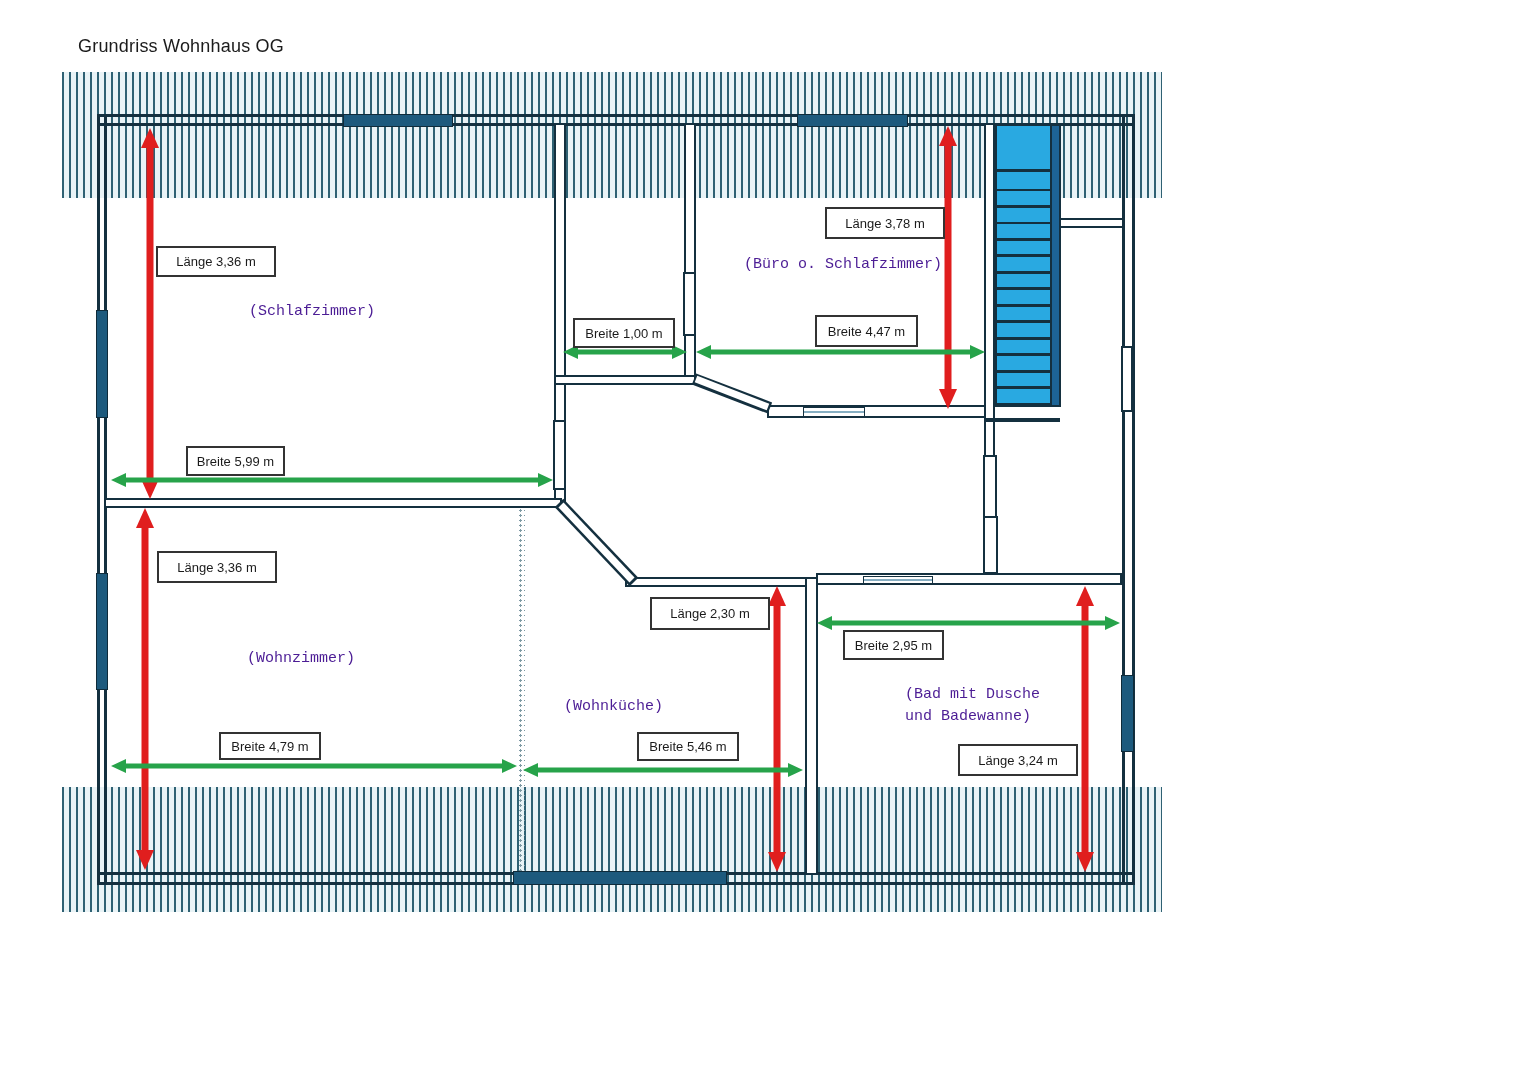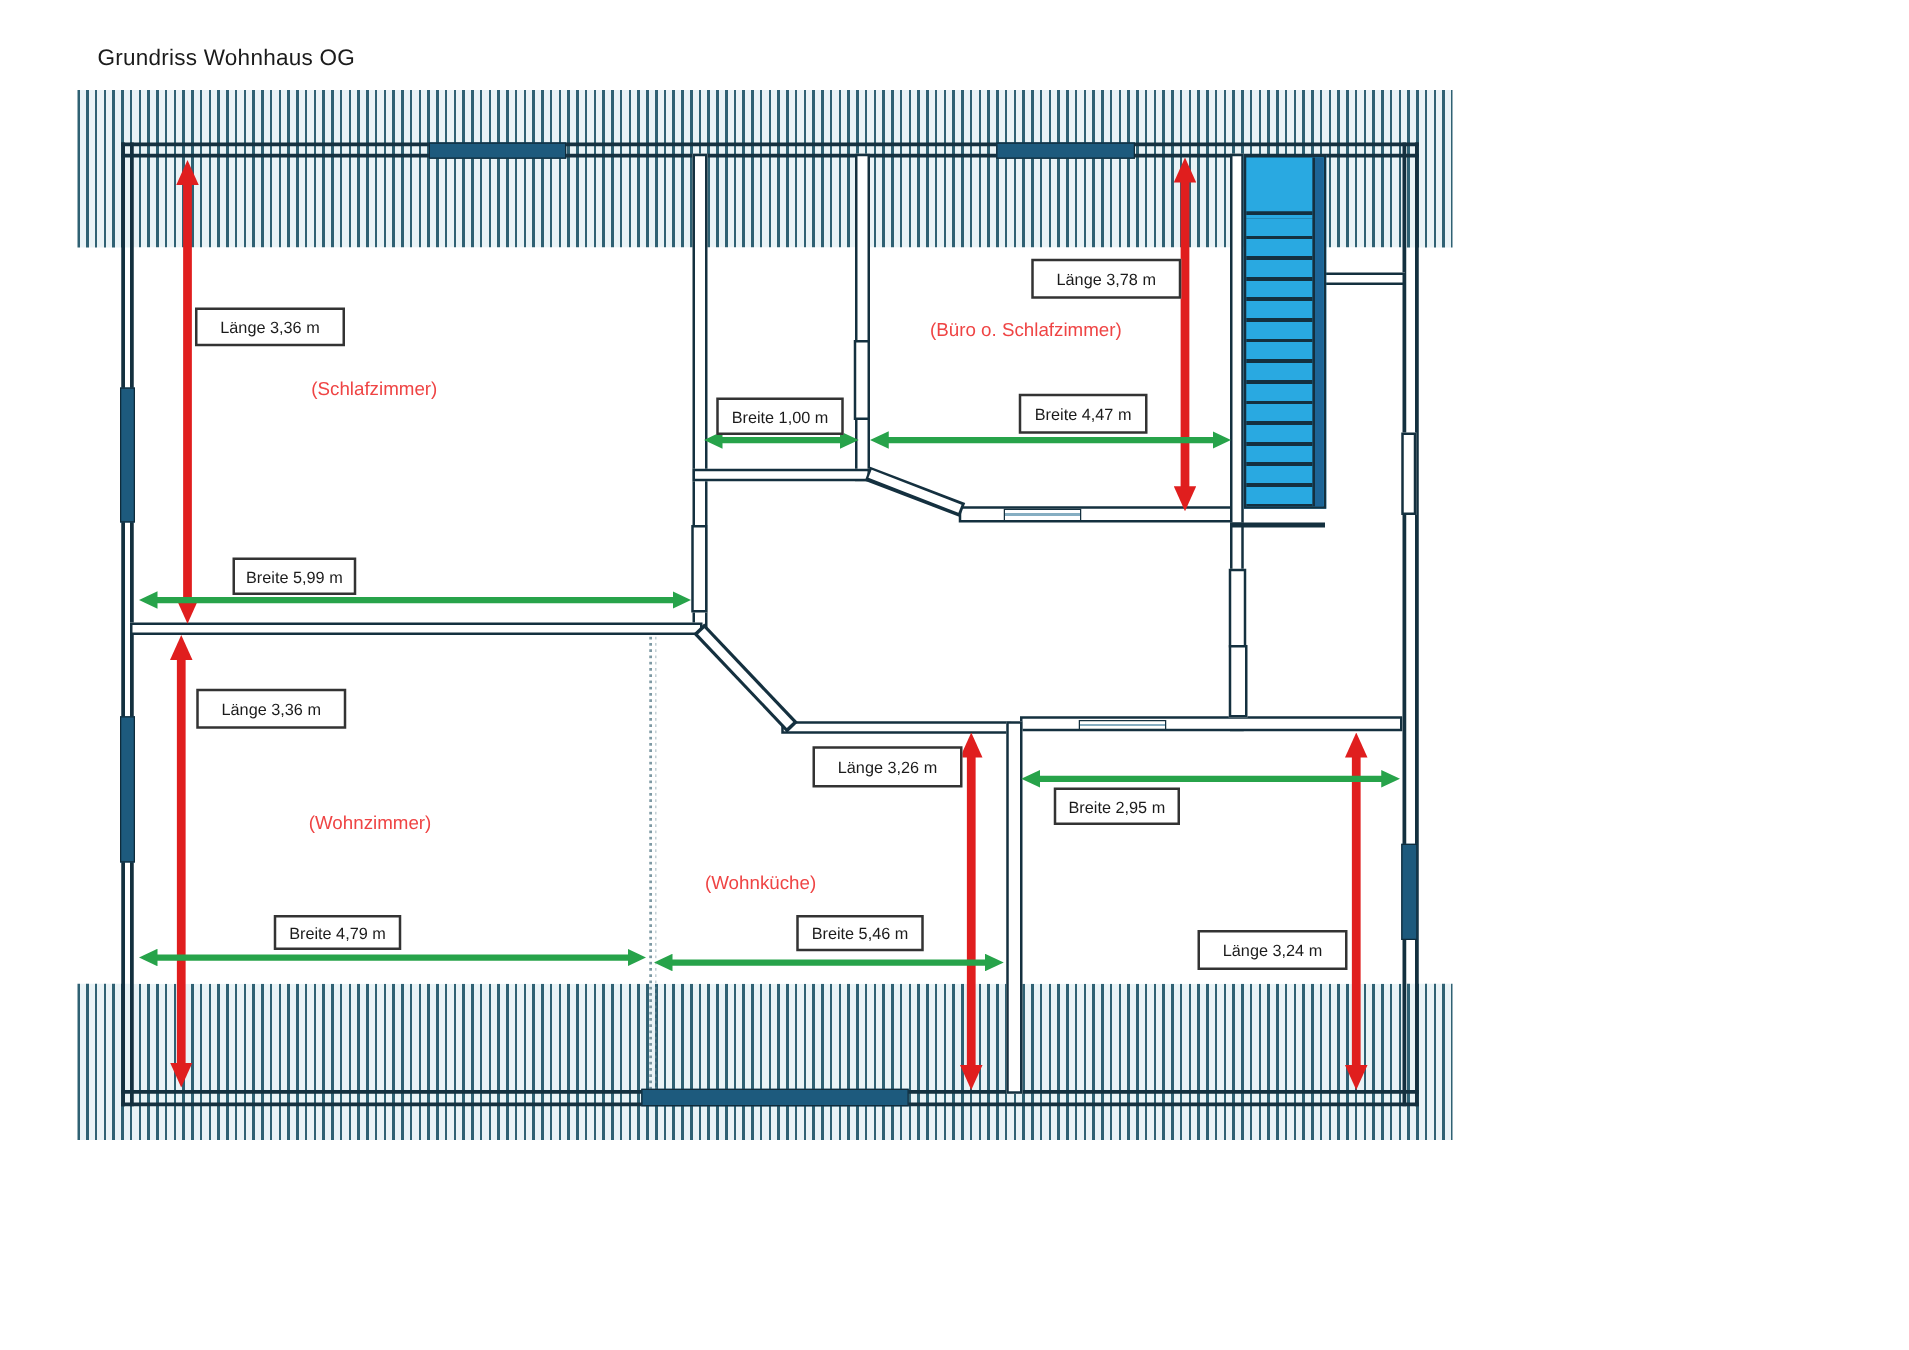--- a/index.html
+++ b/index.html
@@ -9,21 +9,21 @@
   .hatch{background:repeating-linear-gradient(90deg,#2f6173 0 2px,#e9f3f6 2px 7px);}
   .dark{background:#14303f;}
   .wall{background:#ffffff;border:2px solid #14303f;box-sizing:border-box;}
   .opening{background:#ffffff;border:2px solid #14303f;box-sizing:border-box;}
   .win{background:#1d5a7d;border:1px solid #0f2b3a;box-sizing:border-box;}
   .glassH{background:linear-gradient(180deg,#ffffff 0 35%,#86aec2 35% 60%,#ffffff 60% 100%);
           border:1px solid #14303f;box-sizing:border-box;}
   .mlabel{background:#ffffff;border:2px solid #333333;box-sizing:border-box;
           display:flex;align-items:center;justify-content:center;
           font-size:13px;color:#1b1b1b;white-space:nowrap;}
-  .rlabel{font-size:15px;color:#ef4444;white-space:nowrap;}
+  .rlabel{font-size:15px;color:#4c1d95;white-space:nowrap;font-family:Liberation Mono, monospace;}
   #title{font-size:18px;font-weight:500;letter-spacing:.2px;}
   #dotline{background-image:radial-gradient(circle,#7d99a3 1.2px,rgba(0,0,0,0) 1.3px);
            background-size:5px 5px;}
   #stairs{border:2px solid #14303f;background:#29a9e1;box-sizing:border-box;}
   #stair-steps{background:repeating-linear-gradient(180deg,rgba(0,0,0,0) 0 13.5px,#14303f 13.5px 16.5px);}
   #stair-stringer{background:#1d6496;border-left:2px solid #14303f;box-sizing:border-box;}
   #stair-landing{border-bottom:3px solid #14303f;box-sizing:border-box;}
   svg{position:absolute;left:0;top:0;}
 </style>
 </head>
@@ -116,23 +116,24 @@
     <line x1="830" y1="623" x2="1107" y2="623" stroke="#27a34a" stroke-width="5" marker-start="url(#gh)" marker-end="url(#gh)"></line>
   </svg>
 
   <div class="abs mlabel" style="left:156px;top:246px;width:120px;height:31px;">Länge 3,36 m</div>
   <div class="abs mlabel" style="left:573px;top:318px;width:102px;height:30px;">Breite 1,00 m</div>
   <div class="abs mlabel" style="left:825px;top:207px;width:120px;height:32px;">Länge 3,78 m</div>
   <div class="abs mlabel" style="left:815px;top:315px;width:103px;height:32px;">Breite 4,47 m</div>
   <div class="abs mlabel" style="left:186px;top:446px;width:99px;height:30px;text-align:center;">Breite 5,99 m</div>
   <div class="abs mlabel" style="left:157px;top:551px;width:120px;height:32px;">Länge 3,36 m</div>
   <div class="abs mlabel" style="left:183px;top:732px;width:102px;height:28px;margin-left:36px;">Breite 4,79 m</div>
-  <div class="abs mlabel" style="left:650px;top:597px;width:120px;height:33px;">Länge 3,26 m</div>
+  <div class="abs mlabel" style="left:650px;top:597px;width:120px;height:33px;">Länge 2,30 m</div>
   <div class="abs mlabel" style="left:637px;top:732px;width:102px;height:29px;">Breite 5,46 m</div>
   <div class="abs mlabel" style="left:843px;top:630px;width:101px;height:30px;text-align:right;">Breite 2,95 m</div>
   <div class="abs mlabel" style="left:958px;top:744px;width:120px;height:32px;">Länge 3,24 m</div>
 
   <div class="abs rlabel" style="left:249px;top:303px;">(Schlafzimmer)</div>
   <div class="abs rlabel" style="left:744px;top:256px;">(Büro o. Schlafzimmer)</div>
   <div class="abs rlabel" style="left:247px;top:650px;">(Wohnzimmer)</div>
   <div class="abs rlabel" style="left:564px;top:658px;margin-top:40px;">(Wohnküche)</div>
+  <div class="abs rlabel" style="left:905px;top:684px;width:152px;white-space:normal;line-height:1.45;">(Bad mit Dusche und Badewanne)</div>
 
 </div>
 
 </body></html>

